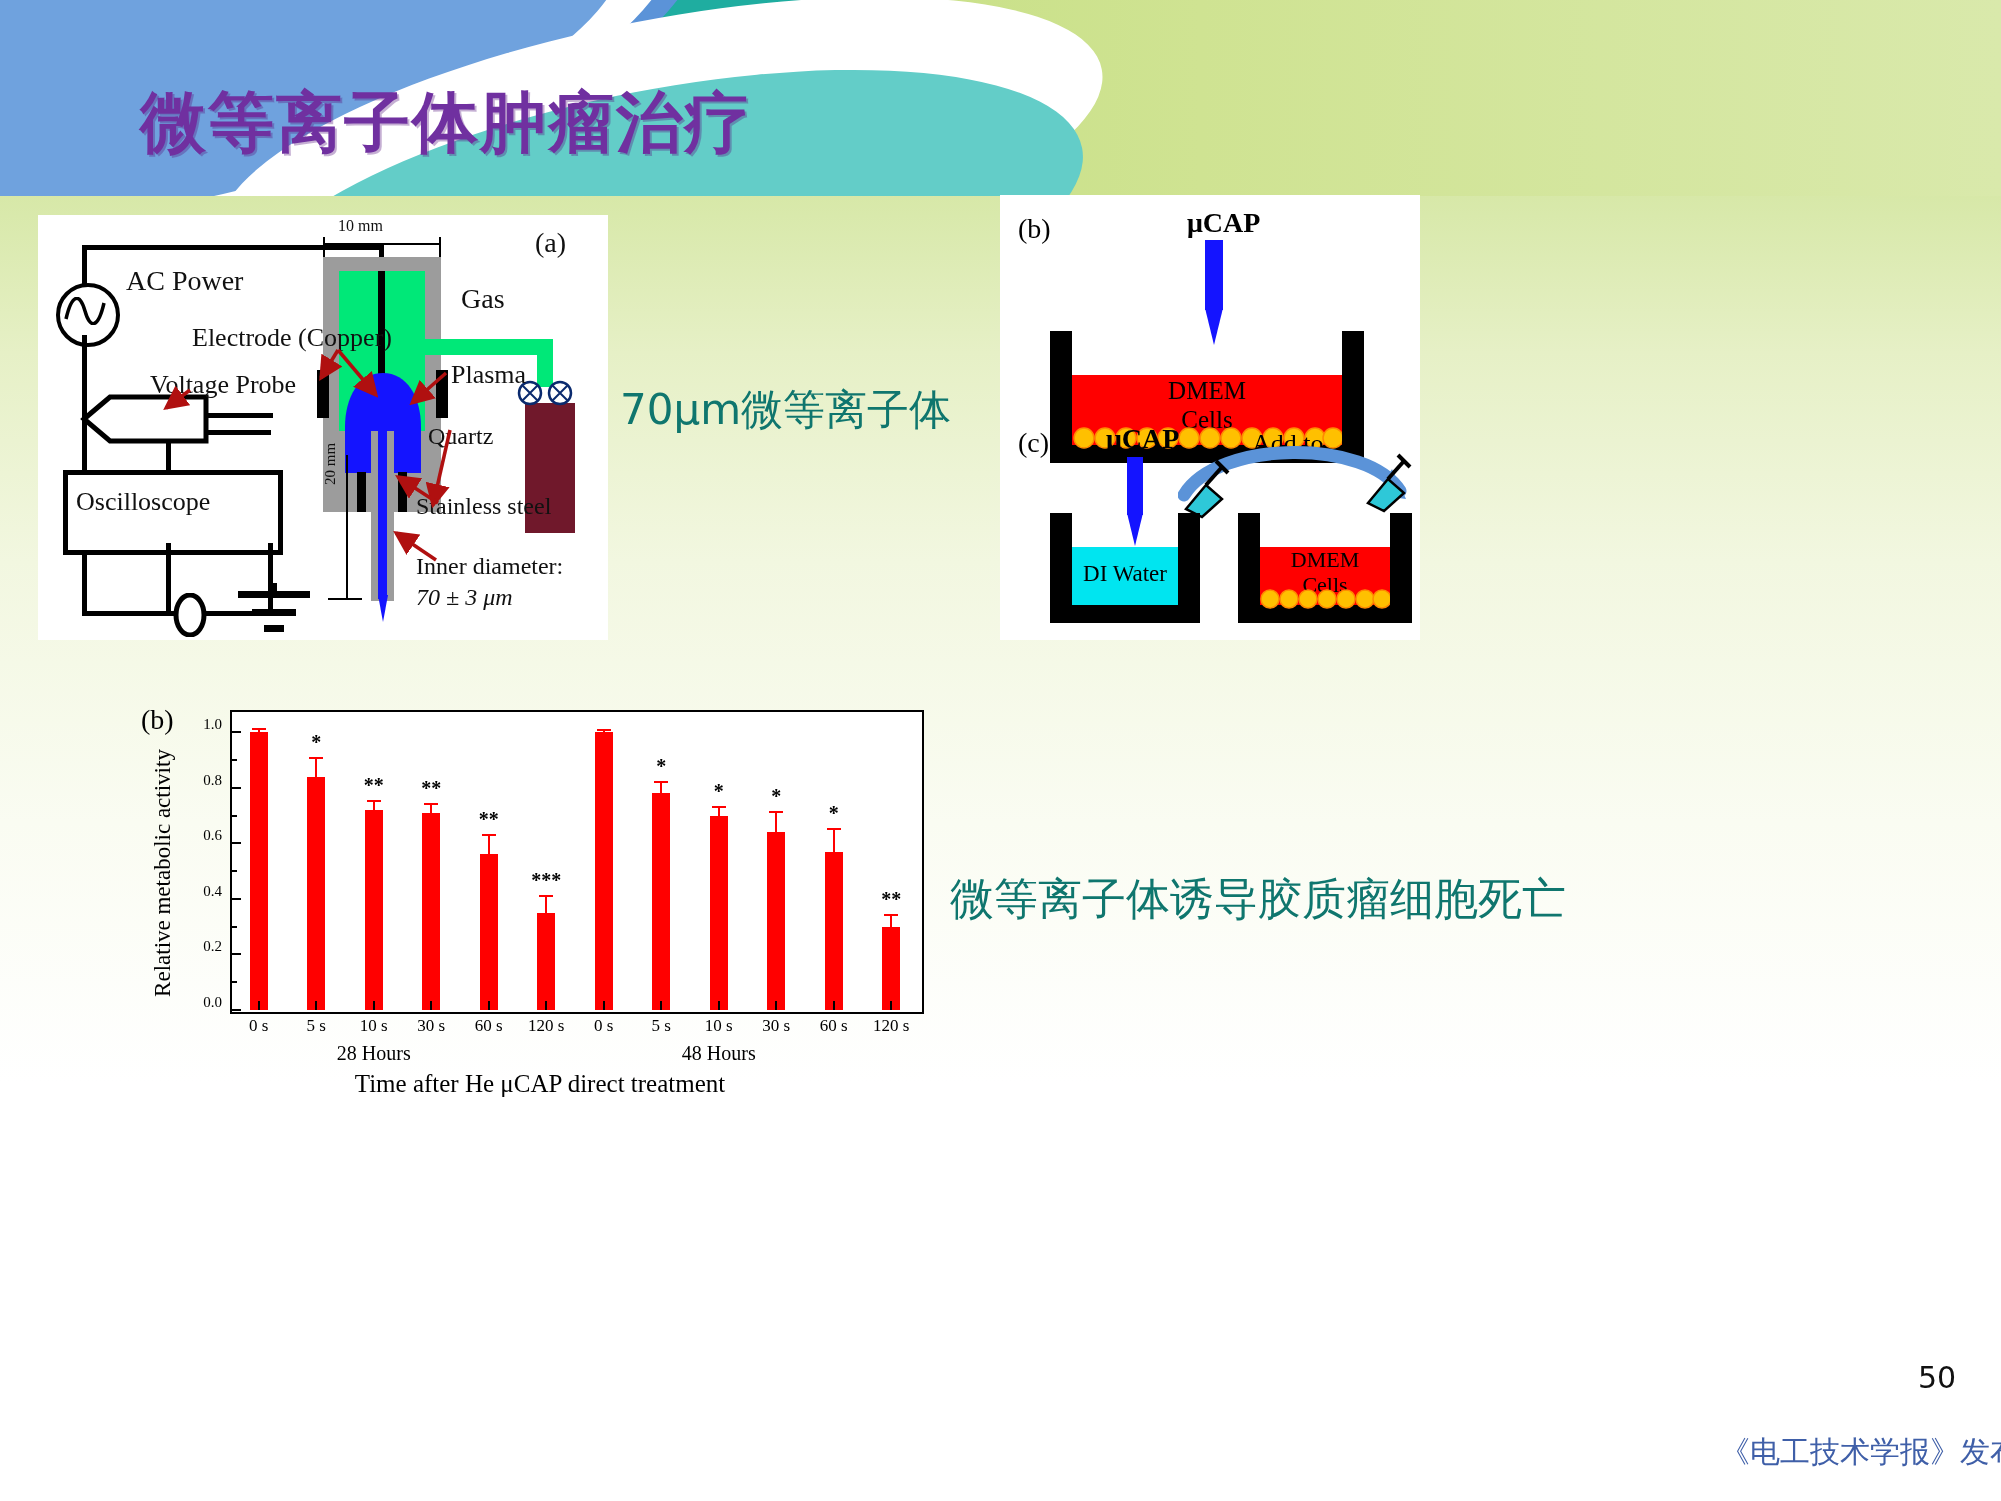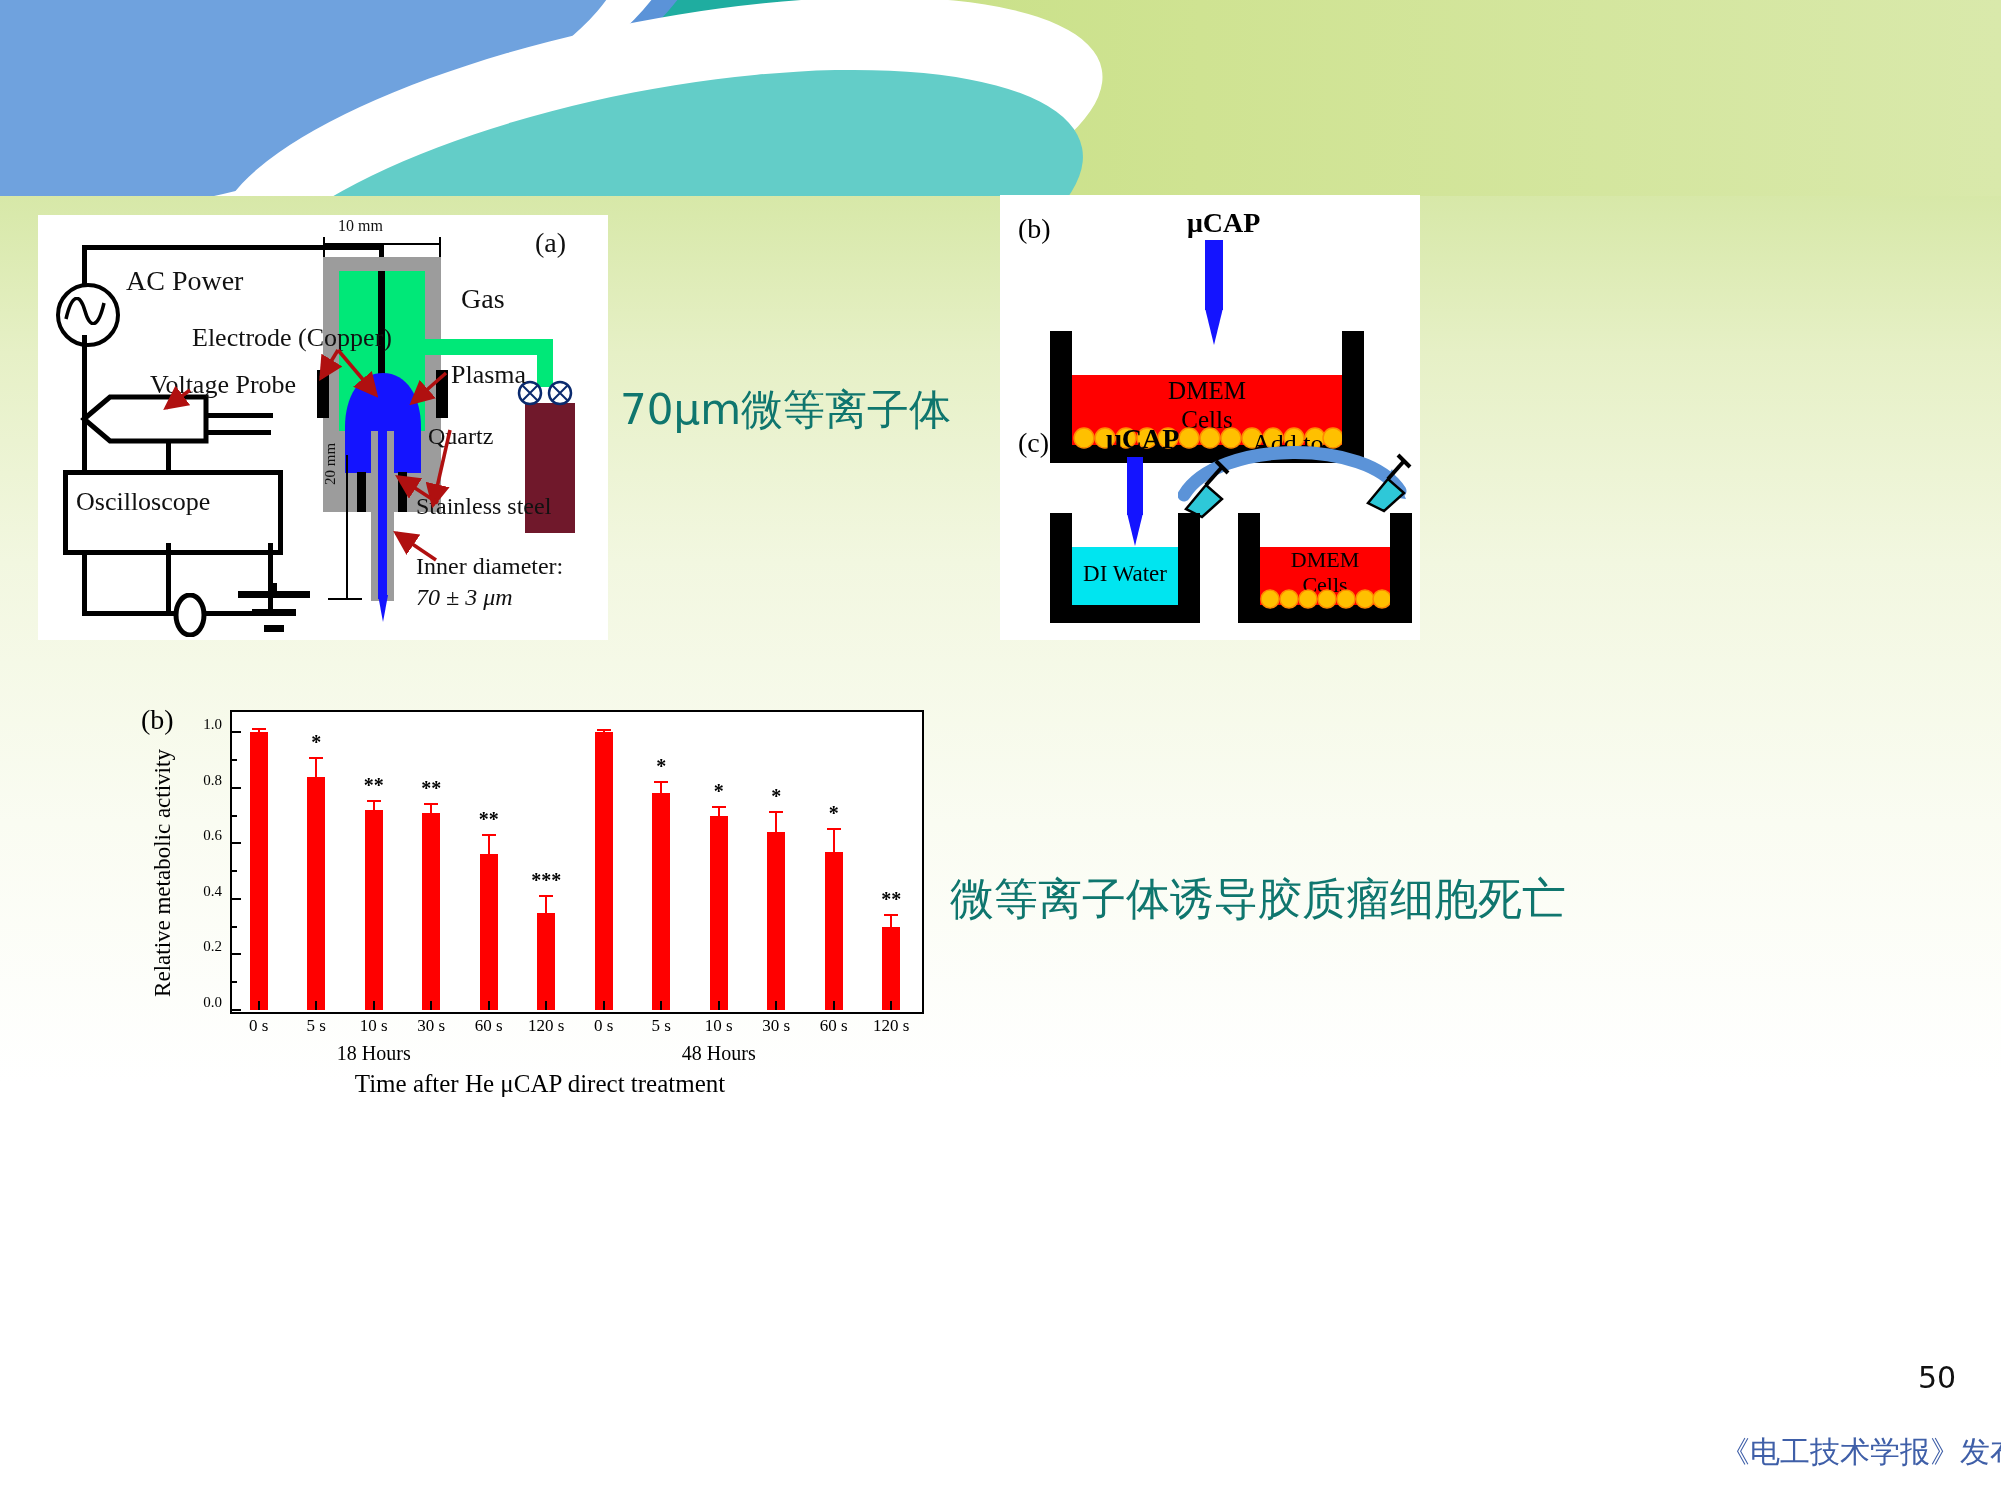--- a/index.html
+++ b/index.html
@@ -129,20 +129,21 @@
     <div class="sw sw-teal-white"></div>
     <div class="sw sw-teal2"></div>
     <div class="sw sw-blue-outer"></div>
     <div class="sw sw-white-1"></div>
     <div class="sw sw-blue-inner"></div>
     <div class="sw sw-cyan-white"></div>
     <div class="sw sw-cyan-band"></div>
   </div>
   <div class="mask-below"></div>
 
+  <div id="slide-title">微等离子体肿瘤治疗</div>
 
   <div class="fig" id="fig-a">
 
     <div class="lbl" style="left:497px;top:12px;font-size:28px;">(a)</div>
 
     <div class="lbl" style="left:300px;top:2px;font-size:16px;">10 mm</div>
     <div class="blk" style="left:285px;top:28px;width:118px;height:2px;"></div>
     <div class="blk" style="left:285px;top:22px;width:2px;height:22px;"></div>
     <div class="blk" style="left:401px;top:22px;width:2px;height:22px;"></div>
 
@@ -421,21 +422,21 @@
         <div class="errcap" style="left: 691.75px; top: 128.056px; width: 14px; background: rgb(255, 0, 0);"></div>
         <div class="sig" style="left: 670.75px; top: 102.056px; width: 56px;">*</div>
         <div style="position: absolute; left: 697.75px; top: 301px; width: 2px; height: 9px; background: rgb(0, 0, 0);"></div>
         <div class="xtick" style="left: 668.75px; top: 316px; width: 60px;">60 s</div>
         <div class="bar" style="left: 747.25px; top: 226.667px; width: 18px; height: 83.3333px; background: rgb(255, 0, 0);"></div>
         <div class="err" style="left: 755.25px; top: 214.167px; height: 12.5px; background: rgb(255, 0, 0);"></div>
         <div class="errcap" style="left: 749.25px; top: 214.167px; width: 14px; background: rgb(255, 0, 0);"></div>
         <div class="sig" style="left: 728.25px; top: 188.167px; width: 56px;">**</div>
         <div style="position: absolute; left: 755.25px; top: 301px; width: 2px; height: 9px; background: rgb(0, 0, 0);"></div>
         <div class="xtick" style="left: 726.25px; top: 316px; width: 60px;">120 s</div>
-        <div class="xtick" style="left: 178.75px; top: 342px; width: 120px; font-size: 20px;">18 Hours</div>
+        <div class="xtick" style="left: 178.75px; top: 342px; width: 120px; font-size: 20px;">28 Hours</div>
         <div class="xtick" style="left: 523.75px; top: 342px; width: 120px; font-size: 20px;">48 Hours</div>
       </div>
   </div>
 
   <div class="cn-caption" id="caption-plasma">70μm微等离子体</div>
   <div class="cn-caption" id="caption-glioma">微等离子体诱导胶质瘤细胞死亡</div>
   <div id="page-number">50</div>
   <div id="publisher">《电工技术学报》发布</div>
 
 </div>

